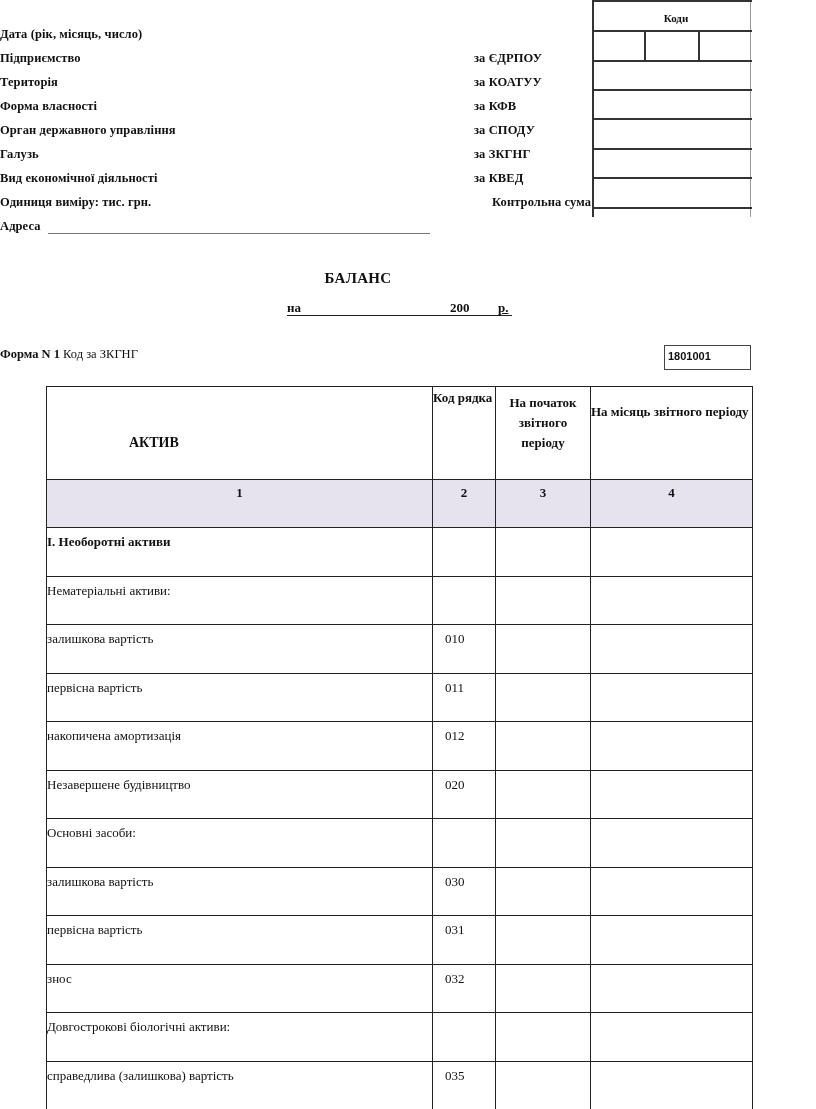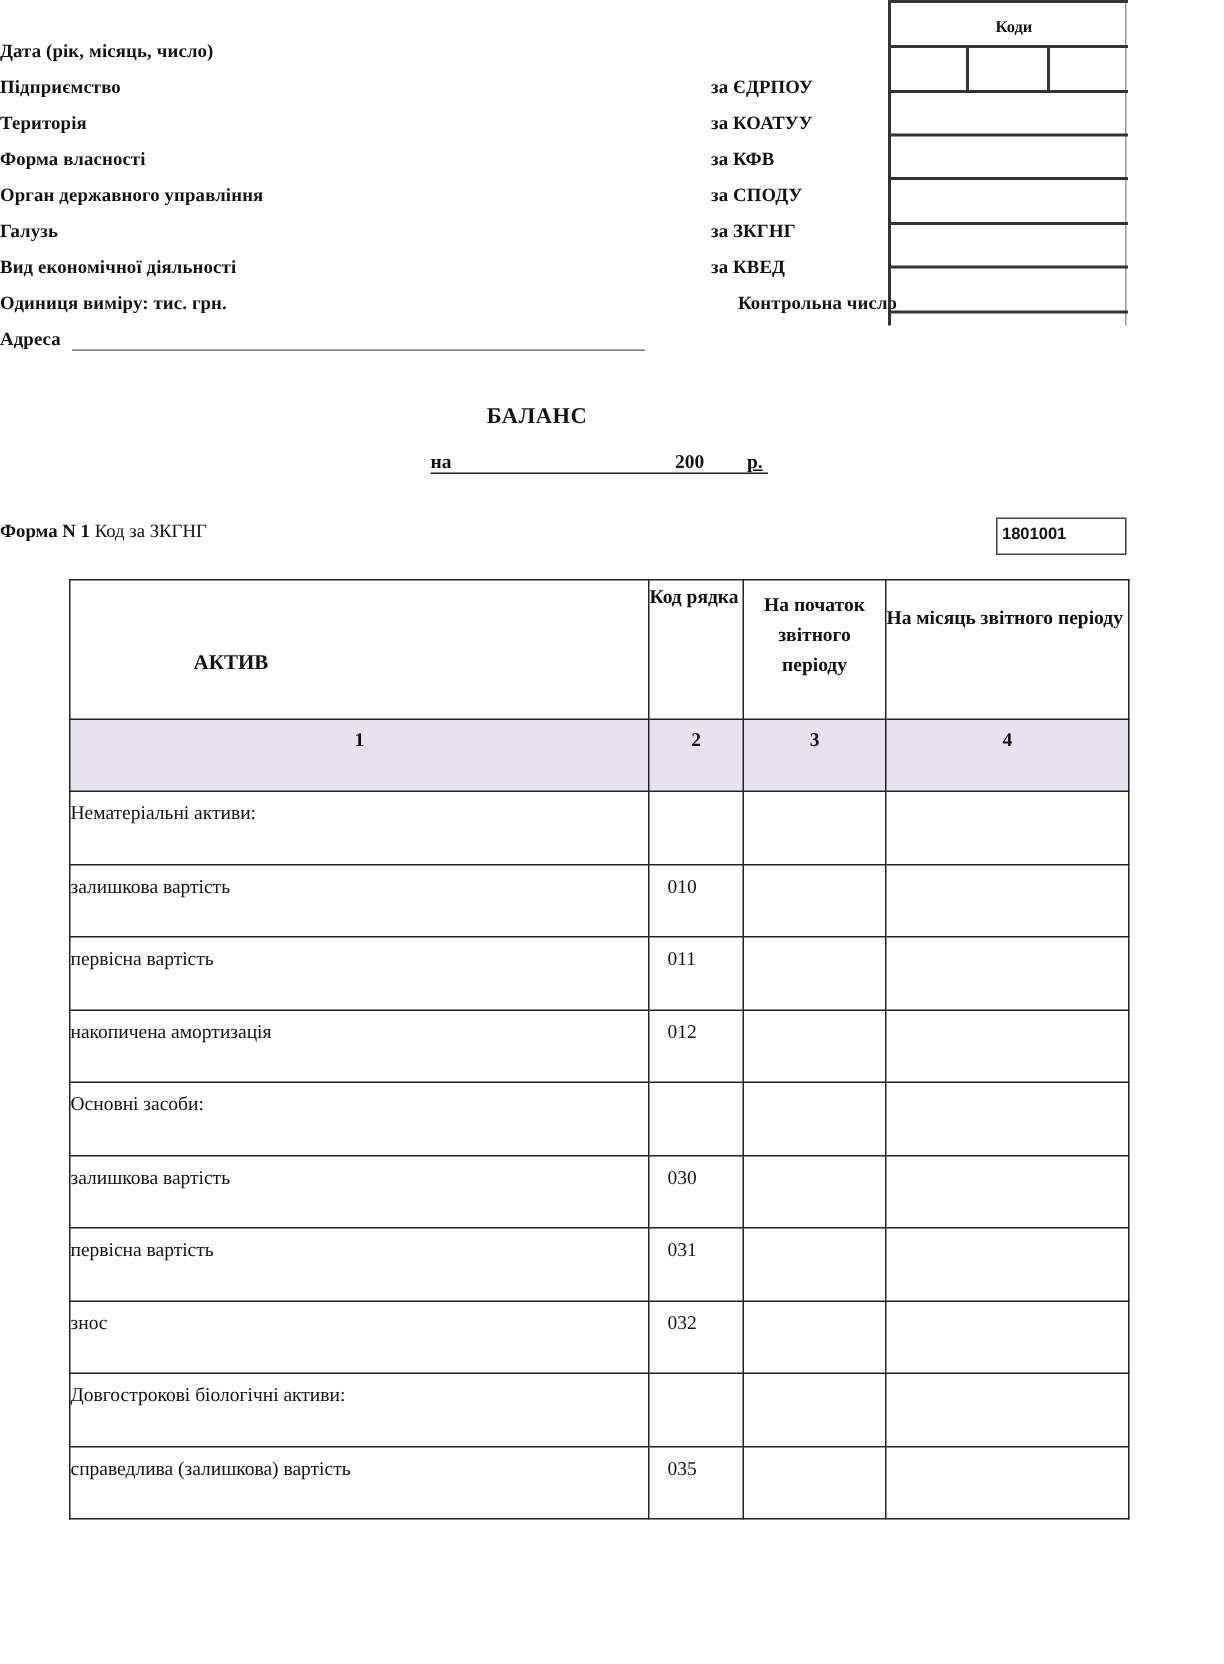--- a/index.html
+++ b/index.html
@@ -60,21 +60,21 @@
 <div class="lbl lbl-left" style="top:195px">Одиниця виміру: тис. грн.</div>
 <div class="lbl lbl-left" style="top:219px">Адреса</div>
 <div class="address-line"></div>
 
 <div class="lbl lbl-right" style="top:51px">за ЄДРПОУ</div>
 <div class="lbl lbl-right" style="top:75px">за КОАТУУ</div>
 <div class="lbl lbl-right" style="top:99px">за КФВ</div>
 <div class="lbl lbl-right" style="top:123px">за СПОДУ</div>
 <div class="lbl lbl-right" style="top:147px">за ЗКГНГ</div>
 <div class="lbl lbl-right" style="top:171px">за КВЕД</div>
-<div class="lbl" style="left:492px; top:195px">Контрольна число</div>
+<div class="lbl" style="left:492px; top:195px">Контрольна сума</div>
 
 <div class="codes">
   <div class="codes-title">Коди</div>
   <div class="vl" style="left:0; height:217px"></div>
   <div class="vl" style="left:158px; height:217px; background:#999; width:1px"></div>
   <div class="hl" style="top:0"></div>
   <div class="hl" style="top:30px"></div>
   <div class="vl" style="left:52px; top:30px; height:30px"></div>
   <div class="vl" style="left:106px; top:30px; height:30px"></div>
   <div class="cell" style="top:31px; height:29px"></div>
@@ -117,20 +117,26 @@
     <td class="kod">Код рядка</td>
     <td class="start">На початок звітного періоду</td>
     <td class="end">На місяць звітного періоду</td>
   </tr>
   <tr class="idx">
     <td>1</td>
     <td>2</td>
     <td>3</td>
     <td>4</td>
   </tr>
+  <tr class="row section">
+    <td class="name">І. Необоротні активи</td>
+    <td class="code"></td>
+    <td></td>
+    <td></td>
+  </tr>
   <tr class="row">
     <td class="name">Нематеріальні активи:</td>
     <td class="code"></td>
     <td></td>
     <td></td>
   </tr>
   <tr class="row">
     <td class="name">залишкова вартість</td>
     <td class="code">010</td>
     <td></td>
@@ -142,20 +148,26 @@
     <td></td>
     <td></td>
   </tr>
   <tr class="row">
     <td class="name">накопичена амортизація</td>
     <td class="code">012</td>
     <td></td>
     <td></td>
   </tr>
   <tr class="row">
+    <td class="name">Незавершене будівництво</td>
+    <td class="code">020</td>
+    <td></td>
+    <td></td>
+  </tr>
+  <tr class="row">
     <td class="name">Основні засоби:</td>
     <td class="code"></td>
     <td></td>
     <td></td>
   </tr>
   <tr class="row">
     <td class="name">залишкова вартість</td>
     <td class="code">030</td>
     <td></td>
     <td></td>

